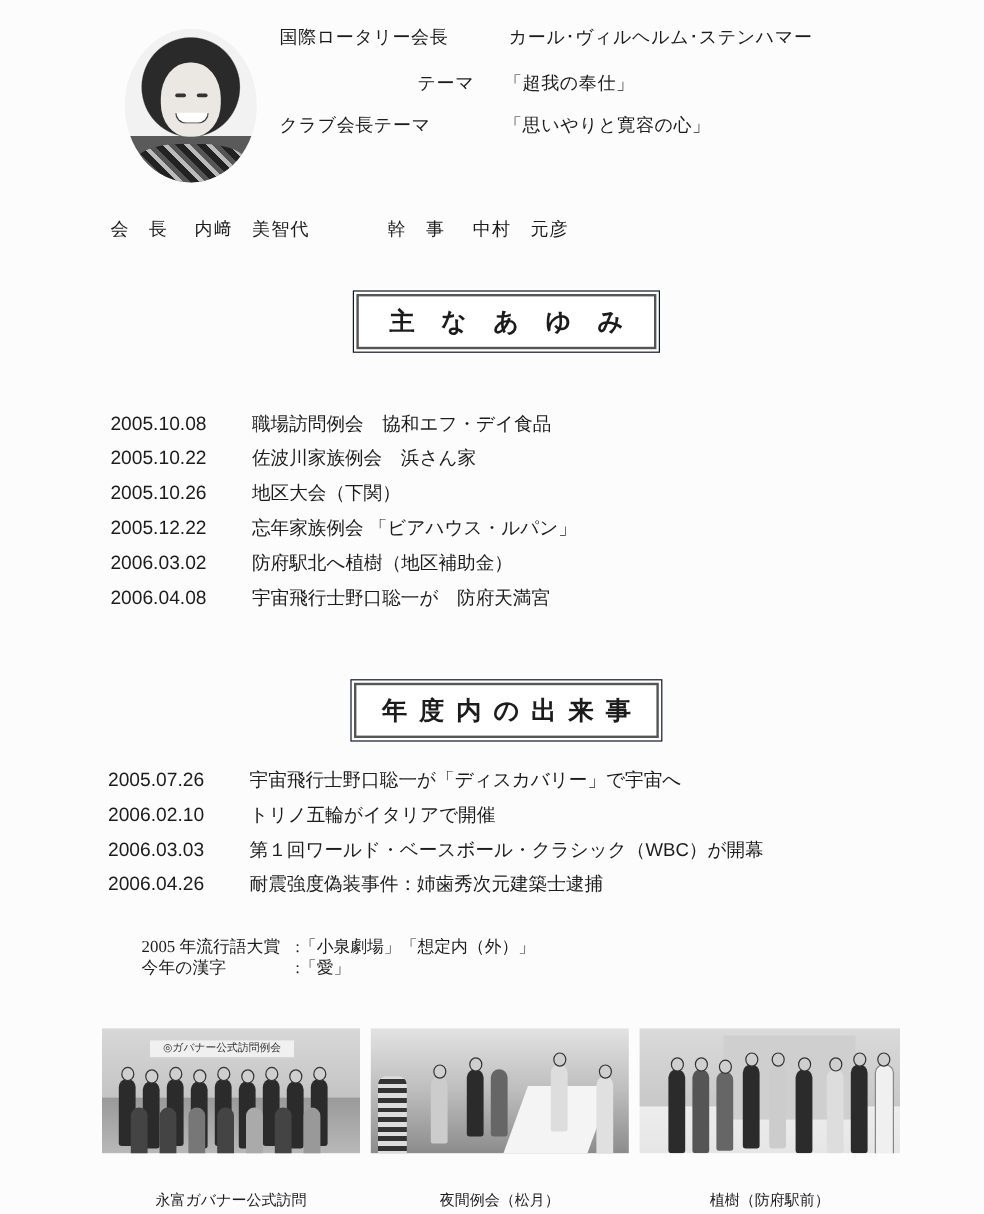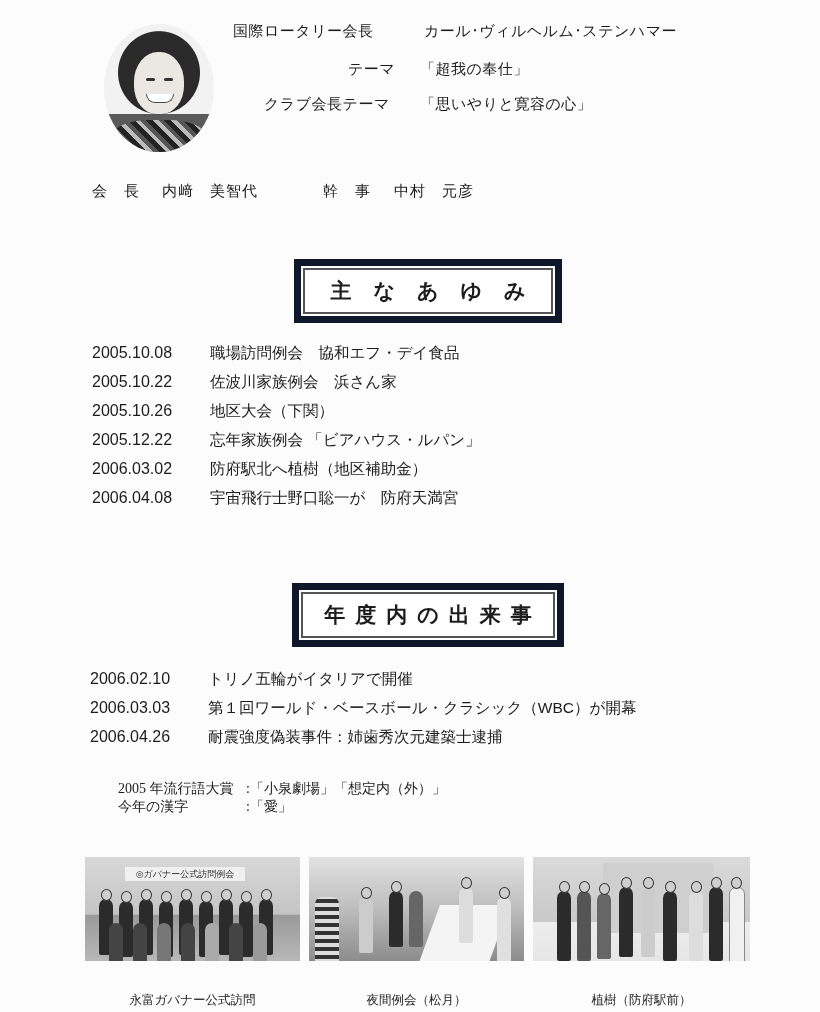--- a/index.html
+++ b/index.html
@@ -31,23 +31,22 @@
   .portrait .collar {
     position:absolute; left:8px; top:96px; width:94px; height:40px;
     background:repeating-linear-gradient(45deg,#222 0 5px,#bbb 5px 9px,#555 9px 13px);
     border-radius:40% 40% 0 0;
   }
 
   .header-text { font-size:15px; white-space:nowrap; letter-spacing:0.5px; }
 
   
   .title-box {
-    border:7px solid #0f172a; padding:2px; background:#fff;
+    border:1px solid #0f172a; padding:2px; background:#fff;
     box-shadow:0 0 0 0 #000;
-    margin-top:17px;
   }
   .title-box .inner {
     border:2px solid #555; height:100%; box-sizing:border-box;
     display:flex; align-items:center; justify-content:center;
     font-family:"DejaVu Sans","Liberation Sans",sans-serif; font-weight:bold;
     font-size:21px; letter-spacing:22px; padding-left:22px;
   }
 
   .list { font-family:"Liberation Sans","DejaVu Sans",sans-serif; font-size:15.5px; }
   .row { position:absolute; left:0; white-space:nowrap; }
@@ -79,21 +78,21 @@
   <div class="eye" style="left:42px"></div>
   <div class="eye" style="left:60px"></div>
   <div class="smile"></div>
   <div class="collar"></div>
 </div>
 
 <div class="abs header-text" style="left:233px; top:22px;">国際ロータリー会長</div>
 <div class="abs header-text" style="left:424px; top:22px;">カール･ヴィルヘルム･ステンハマー</div>
 <div class="abs header-text" style="left:348px; top:60px;">テーマ</div>
 <div class="abs header-text" style="left:420px; top:60px;">「超我の奉仕」</div>
-<div class="abs header-text" style="left:233px; top:95px;margin-left:31px;">クラブ会長テーマ</div>
+<div class="abs header-text" style="left:233px; top:95px;">クラブ会長テーマ</div>
 <div class="abs header-text" style="left:420px; top:95px;">「思いやりと寛容の心」</div>
 
 <div class="abs header-text" style="left:92px; top:182px; letter-spacing:1px;">会　長</div>
 <div class="abs header-text" style="left:162px; top:182px; letter-spacing:1px;">内﨑　美智代</div>
 <div class="abs header-text" style="left:323px; top:182px; letter-spacing:1px;">幹　事</div>
 <div class="abs header-text" style="left:394px; top:182px; letter-spacing:1px;">中村　元彦</div>
 
 <div class="abs title-box" style="left:294px; top:242px; width:250px; height:46px;">
   <div class="inner">主なあゆみ</div>
 </div>
@@ -105,20 +104,21 @@
   <div class="row" style="top:116px;"><span class="date">2005.12.22</span><span>忘年家族例会 「ビアハウス・ルパン」</span></div>
   <div class="row" style="top:145px;"><span class="date">2006.03.02</span><span>防府駅北へ植樹（地区補助金）</span></div>
   <div class="row" style="top:174px;"><span class="date">2006.04.08</span><span>宇宙飛行士野口聡一が　防府天満宮</span></div>
 </div>
 
 <div class="abs title-box" style="left:292px; top:566px; width:254px; height:46px;">
   <div class="inner" style="font-family:'DejaVu Serif','Liberation Serif',serif; letter-spacing:10px; padding-left:10px;">年度内の出来事</div>
 </div>
 
 <div class="abs list" style="left:90px; top:640px; width:640px; height:120px;">
+  <div class="row" style="top:0px;"><span class="date">2005.07.26</span><span>宇宙飛行士野口聡一が「ディスカバリー」で宇宙へ</span></div>
   <div class="row" style="top:29px;"><span class="date">2006.02.10</span><span>トリノ五輪がイタリアで開催</span></div>
   <div class="row" style="top:58px;"><span class="date">2006.03.03</span><span>第１回ワールド・ベースボール・クラシック（WBC）が開幕</span></div>
   <div class="row" style="top:87px;"><span class="date">2006.04.26</span><span>耐震強度偽装事件：姉歯秀次元建築士逮捕</span></div>
 </div>
 
 <div class="abs small" style="left:118px; top:780px;">2005 年流行語大賞</div>
 <div class="abs small" style="left:246px; top:780px;">:「小泉劇場」「想定内（外）」</div>
 <div class="abs small" style="left:118px; top:798px;">今年の漢字</div>
 <div class="abs small" style="left:246px; top:798px;">:「愛」</div>
 

